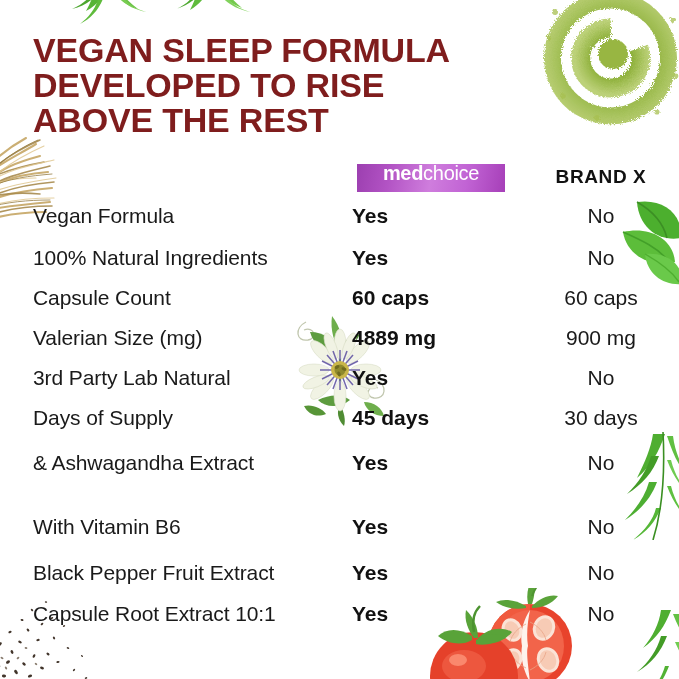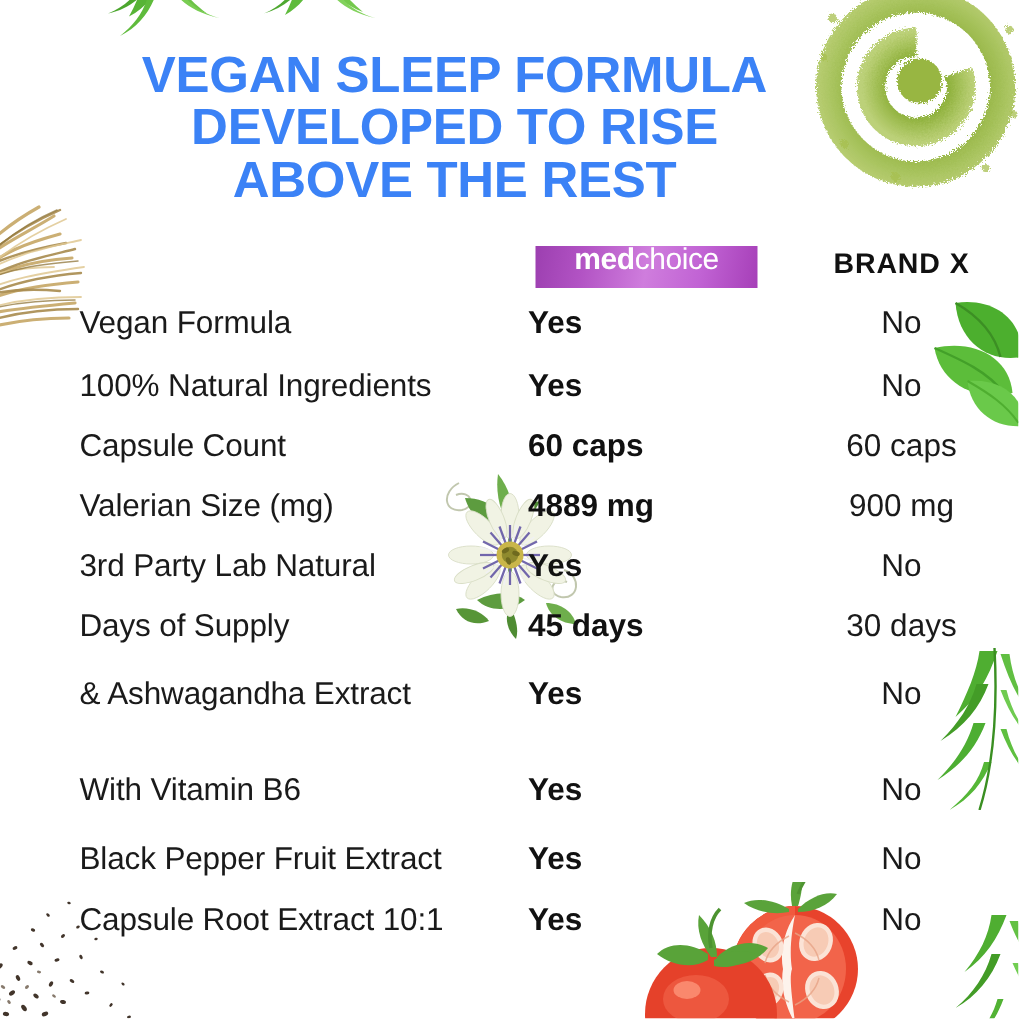--- a/index.html
+++ b/index.html
@@ -24,24 +24,23 @@
   
   .headline {
     position: absolute;
     left: 33px;
     top: 33px;
     width: 540px;
     font-weight: bold;
     font-size: 34px;
     line-height: 35px;
     letter-spacing: -0.2px;
-    color: #3b82f6;
+    color: #7f1d1d;
     text-transform: uppercase;
     z-index: 30;
-    text-align: center;
   }
   .headline .hl-line { display: block; white-space: nowrap; }
 
   
   .brand-badge {
     position: absolute;
     left: 357px;
     top: 164px;
     width: 148px;
     height: 28px;
@@ -99,21 +98,20 @@
   .cell-label {
     position: absolute;
     left: 33px;
     top: 0;
     width: 330px;
     font-size: 21px;
     line-height: 25px;
     color: #1a1a1a;
     font-weight: normal;
     letter-spacing: -0.1px;
-    margin-left: 20px;
   }
   .cell-label .lbl-line { display: block; white-space: nowrap; }
   .cell-med {
     position: absolute;
     left: 352px;
     top: 0;
     width: 158px;
     font-size: 21px;
     line-height: 25px;
     font-weight: bold;

